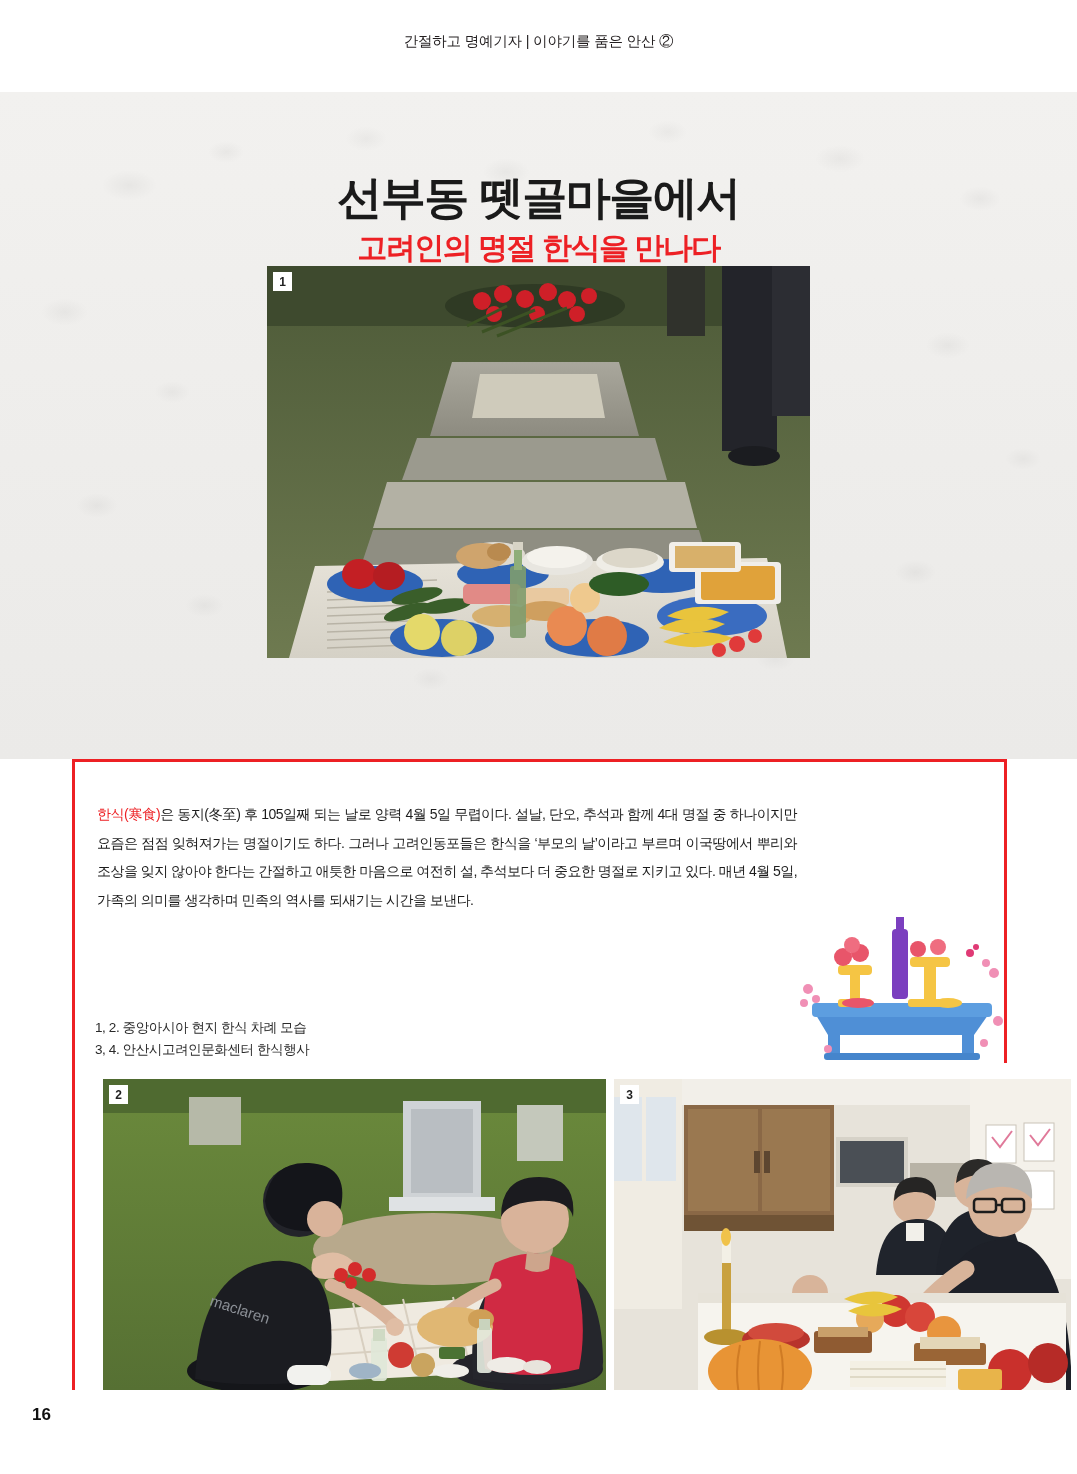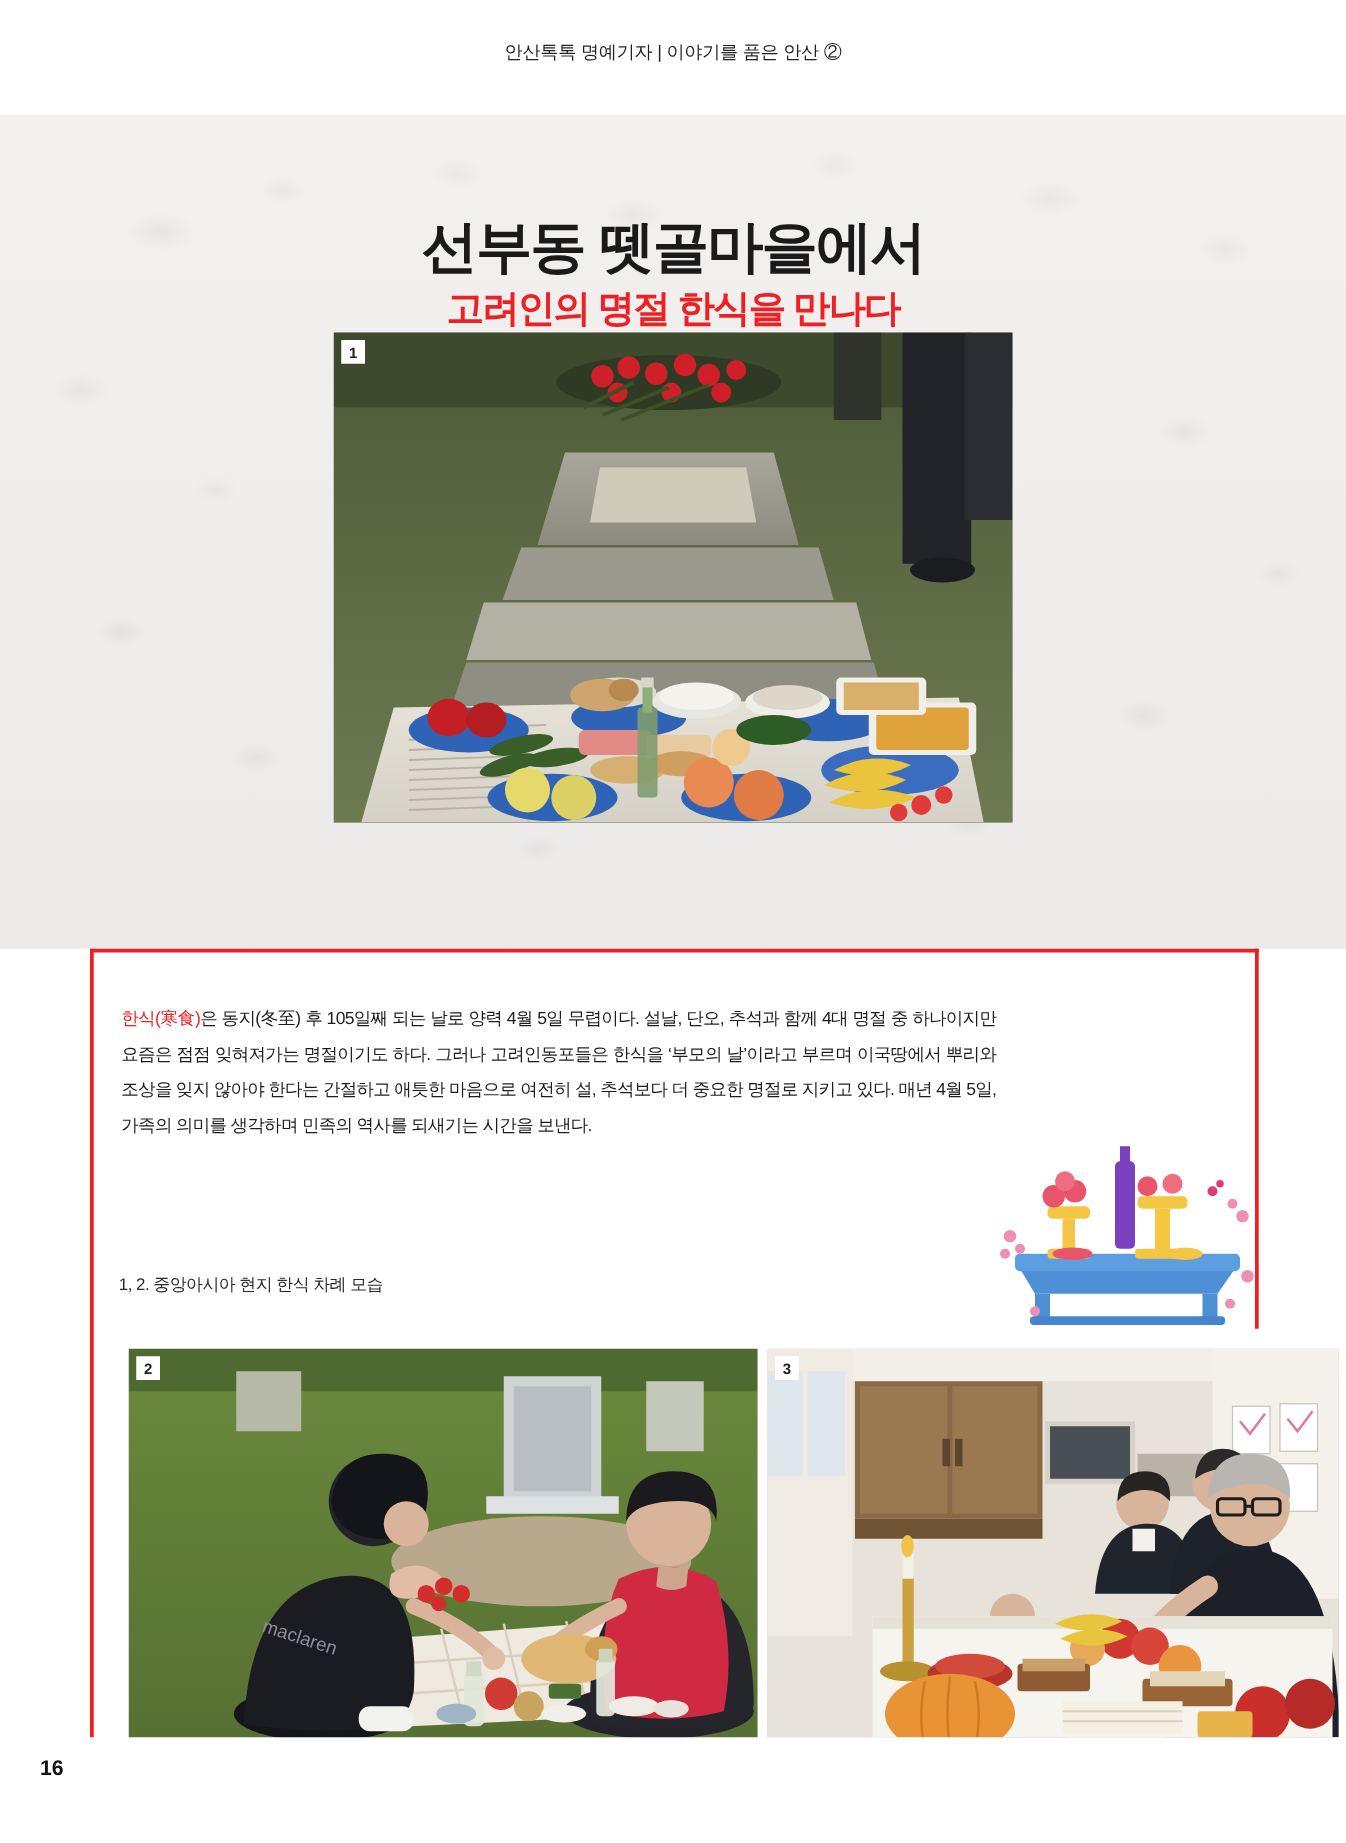--- a/index.html
+++ b/index.html
@@ -178,21 +178,21 @@
     position: absolute;
     left: 0; top: 1390px;
     width: 1077px; height: 84px;
     background: #ffffff;
   }
 </style>
 </head>
 <body>
 
 <div class="page-header">
-  <div class="hdr-text">안산톡톡 명예기자 | 이야기를 품은 안산 ②</div>
+  <div class="hdr-text">간절하고 명예기자 | 이야기를 품은 안산 ②</div>
 </div>
 
 <div class="hero">
   <div class="hero-title-wrap">
     <div class="hero-title-1">선부동 뗏골마을에서</div>
     <div class="hero-title-2">고려인의 명절 한식을 만나다</div>
   </div>
 </div>
 
 <div class="photo1">
@@ -314,20 +314,21 @@
 <div class="rule-top"></div>
 <div class="rule-left"></div>
 <div class="rule-right"></div>
 
 <div class="body-copy">
   <span class="hl">한식(寒食)</span><span>은 동지(冬至) 후 105일째 되는 날로 양력 4월 5일 무렵이다. 설날, 단오, 추석과 함께 4대 명절 중 하나이지만 요즘은 점점 잊혀져가는 명절이기도 하다. 그러나 고려인동포들은 한식을 ‘부모의 날’이라고 부르며 이국땅에서 뿌리와 조상을 잊지 않아야 한다는 간절하고 애틋한 마음으로 여전히 설, 추석보다 더 중요한 명절로 지키고 있다. 매년 4월 5일, 가족의 의미를 생각하며 민족의 역사를 되새기는 시간을 보낸다.</span>
 </div>
 
 <div class="captions">
   <div>1, 2. 중앙아시아 현지 한식 차례 모습</div>
+  <div>3, 4. 안산시고려인문화센터 한식행사</div>
 </div>
 
 <div class="deco-illo">
   <svg viewBox="0 0 210 160" width="210" height="160">
 
     <polygon points="18,112 190,112 176,132 30,132" fill="#4f8fd6"></polygon>
     <rect x="14" y="100" width="180" height="14" rx="4" fill="#5d9ee0"></rect>
     <rect x="30" y="132" width="12" height="20" fill="#4f8fd6"></rect>
     <rect x="164" y="132" width="12" height="20" fill="#4f8fd6"></rect>
     <rect x="26" y="150" width="156" height="7" rx="3" fill="#4585cc"></rect>

